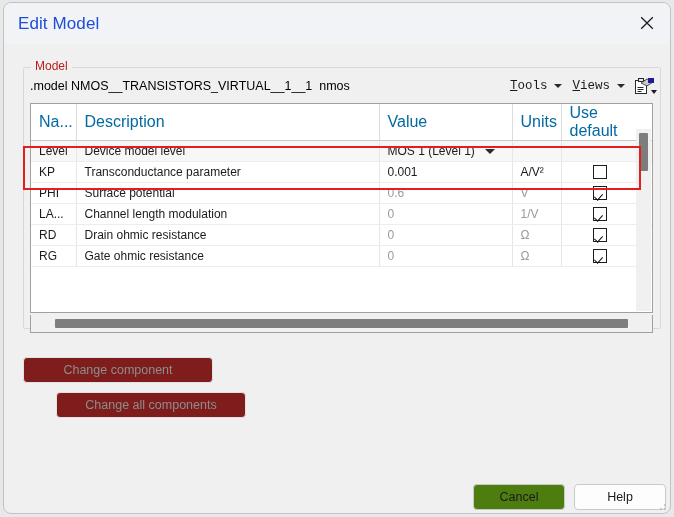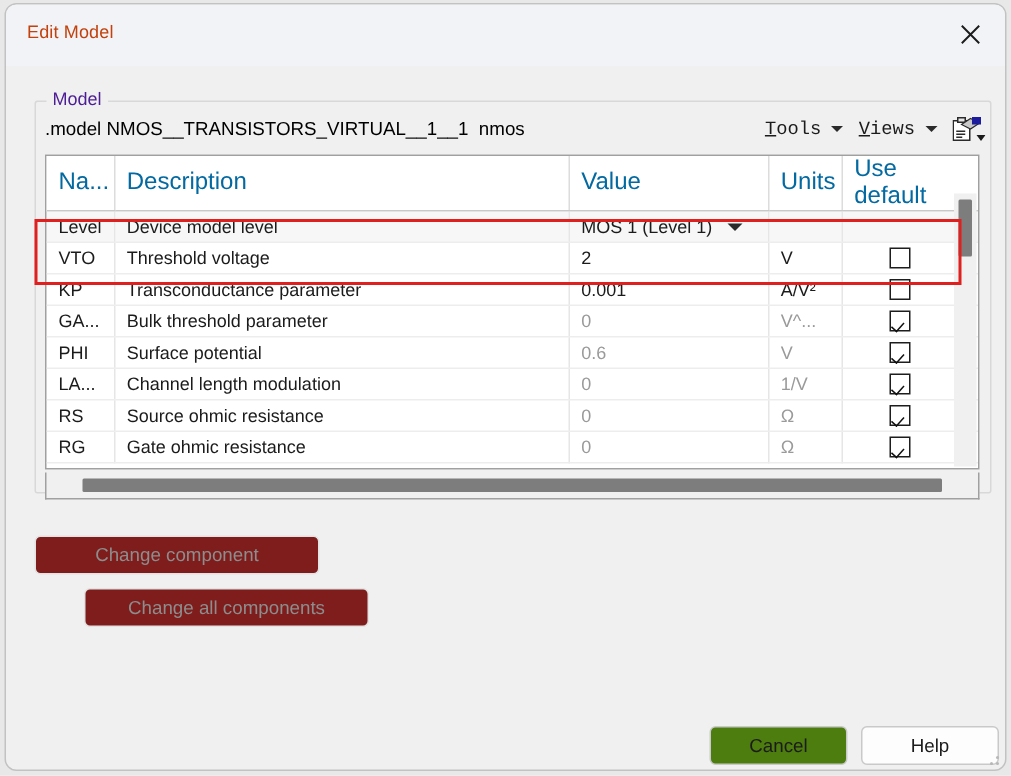--- a/index.html
+++ b/index.html
@@ -20,21 +20,21 @@
     overflow:hidden;
   }
   .titlebar{
     position:absolute;left:0;top:0;width:100%;height:41px;
     background:#f2f3f7;
     border-bottom:1px solid #f2f3f7;
     box-sizing:border-box;
   }
   .title-text{
     position:absolute;left:14px;top:11px;
-    font-size:12px;color:#c2410c;letter-spacing:0.1px;
+    font-size:17px;color:#1d4ed8;letter-spacing:0.1px;
   }
   .close-btn{
     position:absolute;right:0px;top:0px;width:46px;height:40px;
     display:flex;align-items:center;justify-content:center;
     cursor:default;
   }
   .close-btn svg{display:block;}
 
   
   .group{
@@ -42,21 +42,21 @@
   }
   .group-border{
     position:absolute;left:0;top:8px;width:100%;height:262px;
     border:1px solid #d8d8d8;
     border-radius:2px;
     box-sizing:border-box;
   }
   .group-label{
     position:absolute;left:8px;top:0px;
     background:#f0f0f0;padding:0 4px;
-    font-size:12px;color:#4c1d95;
+    font-size:12px;color:#b91c1c;
   }
 
   .model-line{
     position:absolute;left:7px;top:20px;
     font-size:12.5px;color:#000000;white-space:pre;
   }
 
   .menubar{
     position:absolute;right:4px;top:18px;
     display:flex;align-items:center;gap:0px;
@@ -266,62 +266,46 @@
         <tbody>
             <tr class="alt">
               <td>Level</td>
               <td>Device model level</td>
               <td>MOS 1 (Level 1)<span class="dd-caret"></span></td>
               <td></td>
               <td class="center nb"></td>
               <td class="nb"></td>
             </tr>
             <tr>
-              <td>VTO</td>
-              <td>Threshold voltage</td>
-              <td>2</td>
-              <td>V</td>
-              <td class="center nb"><span class="cb"></span></td>
-              <td class="nb"></td>
-            </tr>
-            <tr>
               <td>KP</td>
               <td>Transconductance parameter</td>
               <td>0.001</td>
               <td>A/V²</td>
               <td class="center nb"><span class="cb"></span></td>
               <td class="nb"></td>
             </tr>
             <tr>
-              <td>GA...</td>
-              <td>Bulk threshold parameter</td>
-              <td class="dim">0</td>
-              <td class="dim">V^...</td>
-              <td class="center nb"><span class="cb checked"></span></td>
-              <td class="nb"></td>
-            </tr>
-            <tr>
               <td>PHI</td>
               <td>Surface potential</td>
               <td class="dim">0.6</td>
               <td class="dim">V</td>
               <td class="center nb"><span class="cb checked"></span></td>
               <td class="nb"></td>
             </tr>
             <tr>
               <td>LA...</td>
               <td>Channel length modulation</td>
               <td class="dim">0</td>
               <td class="dim">1/V</td>
               <td class="center nb"><span class="cb checked"></span></td>
               <td class="nb"></td>
             </tr>
             <tr>
-              <td>RS</td>
-              <td>Source ohmic resistance</td>
+              <td>RD</td>
+              <td>Drain ohmic resistance</td>
               <td class="dim">0</td>
               <td class="dim">Ω</td>
               <td class="center nb"><span class="cb checked"></span></td>
               <td class="nb"></td>
             </tr>
             <tr>
               <td>RG</td>
               <td>Gate ohmic resistance</td>
               <td class="dim">0</td>
               <td class="dim">Ω</td>

